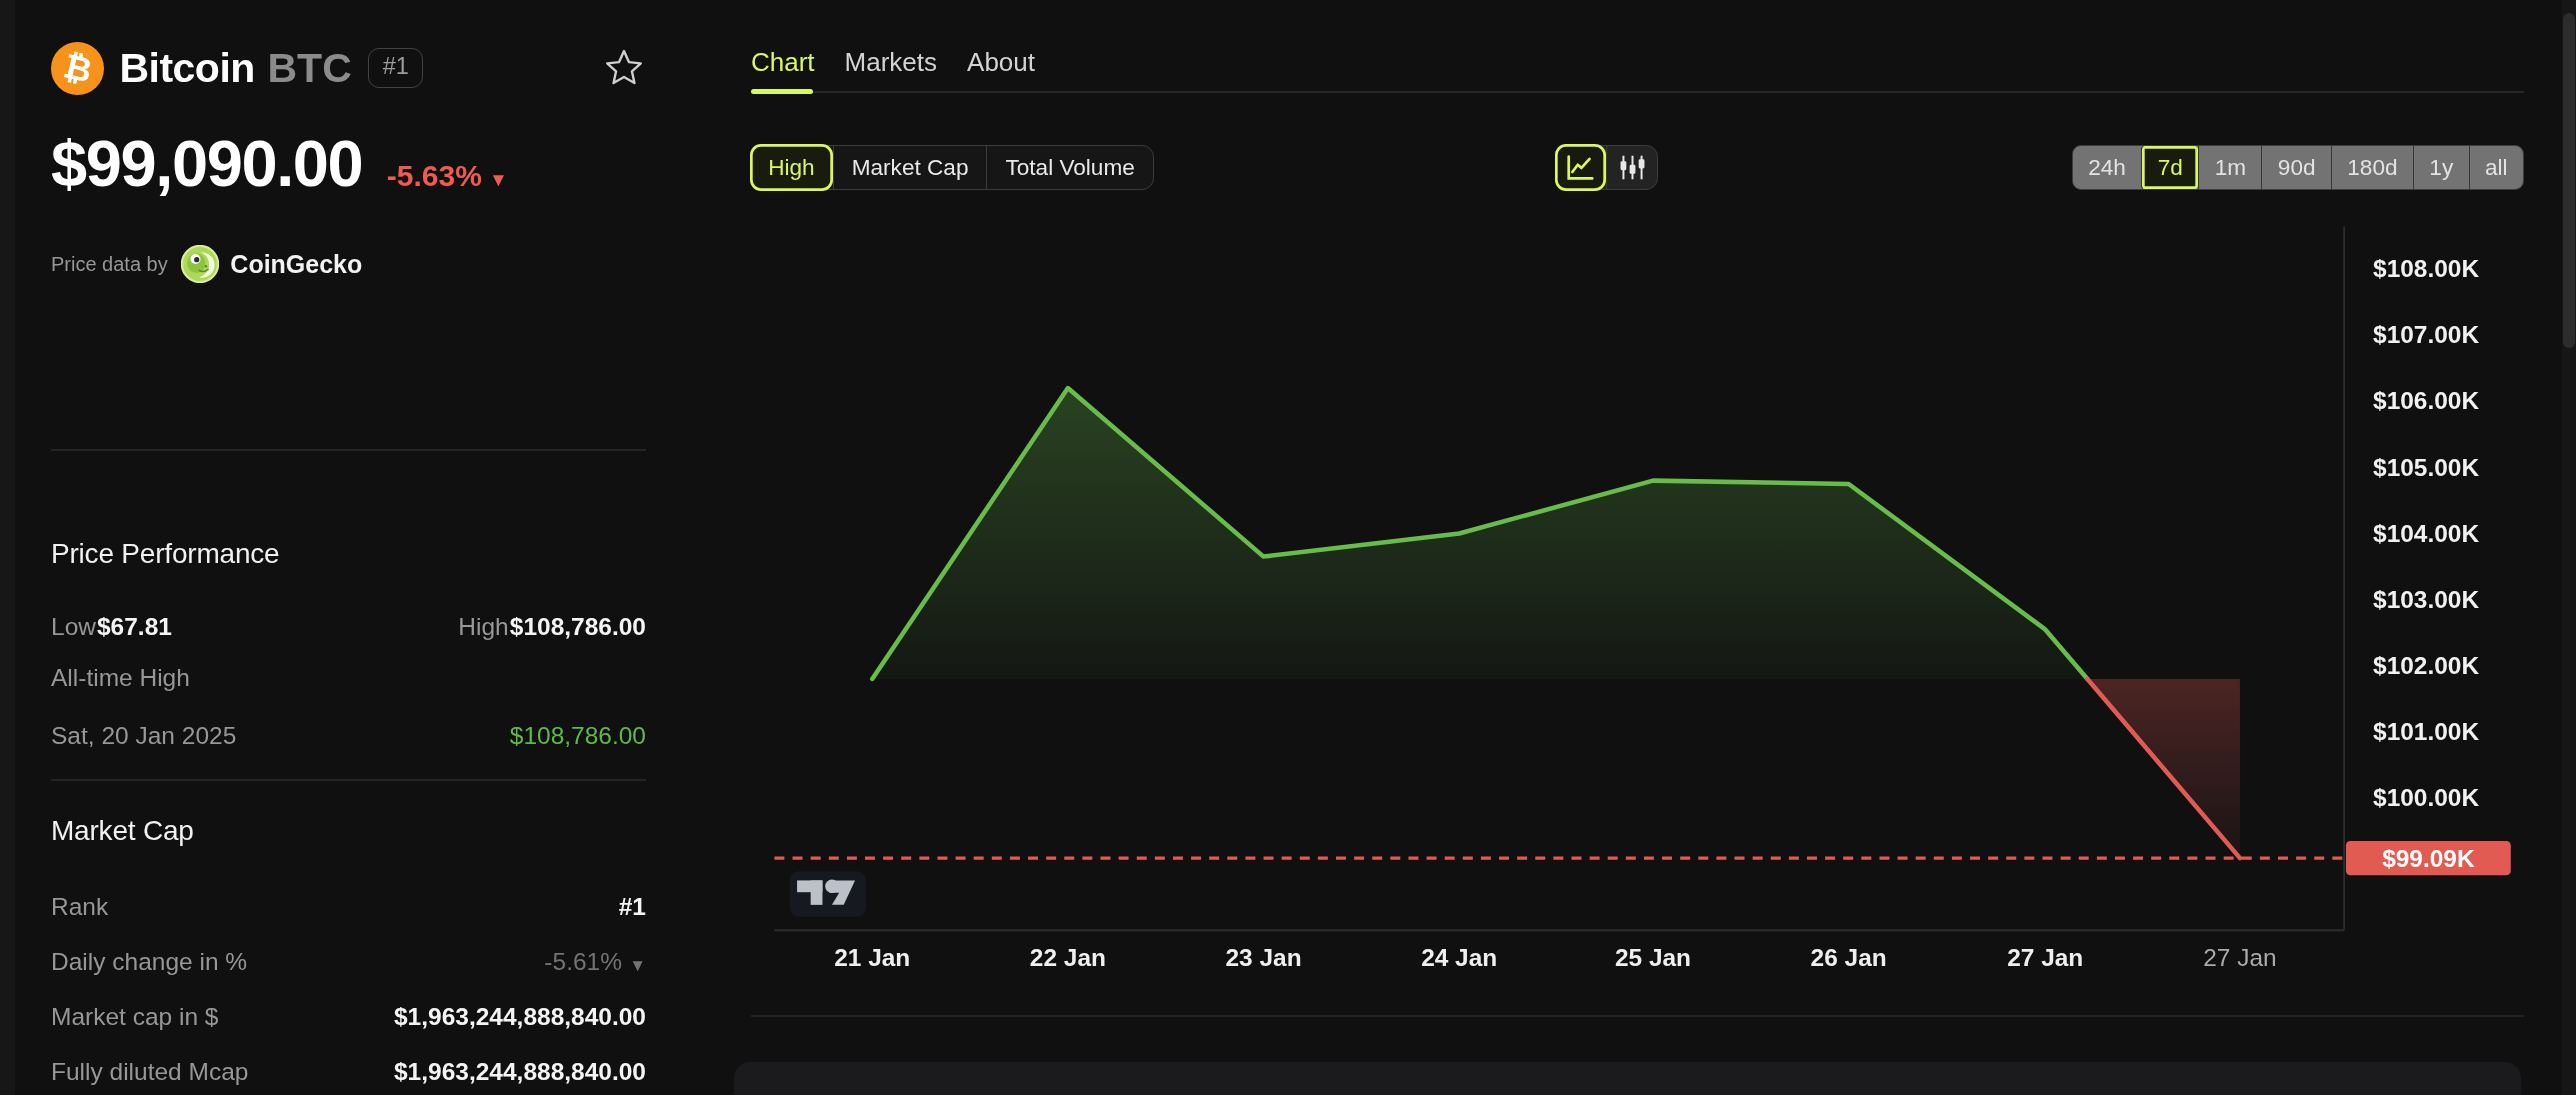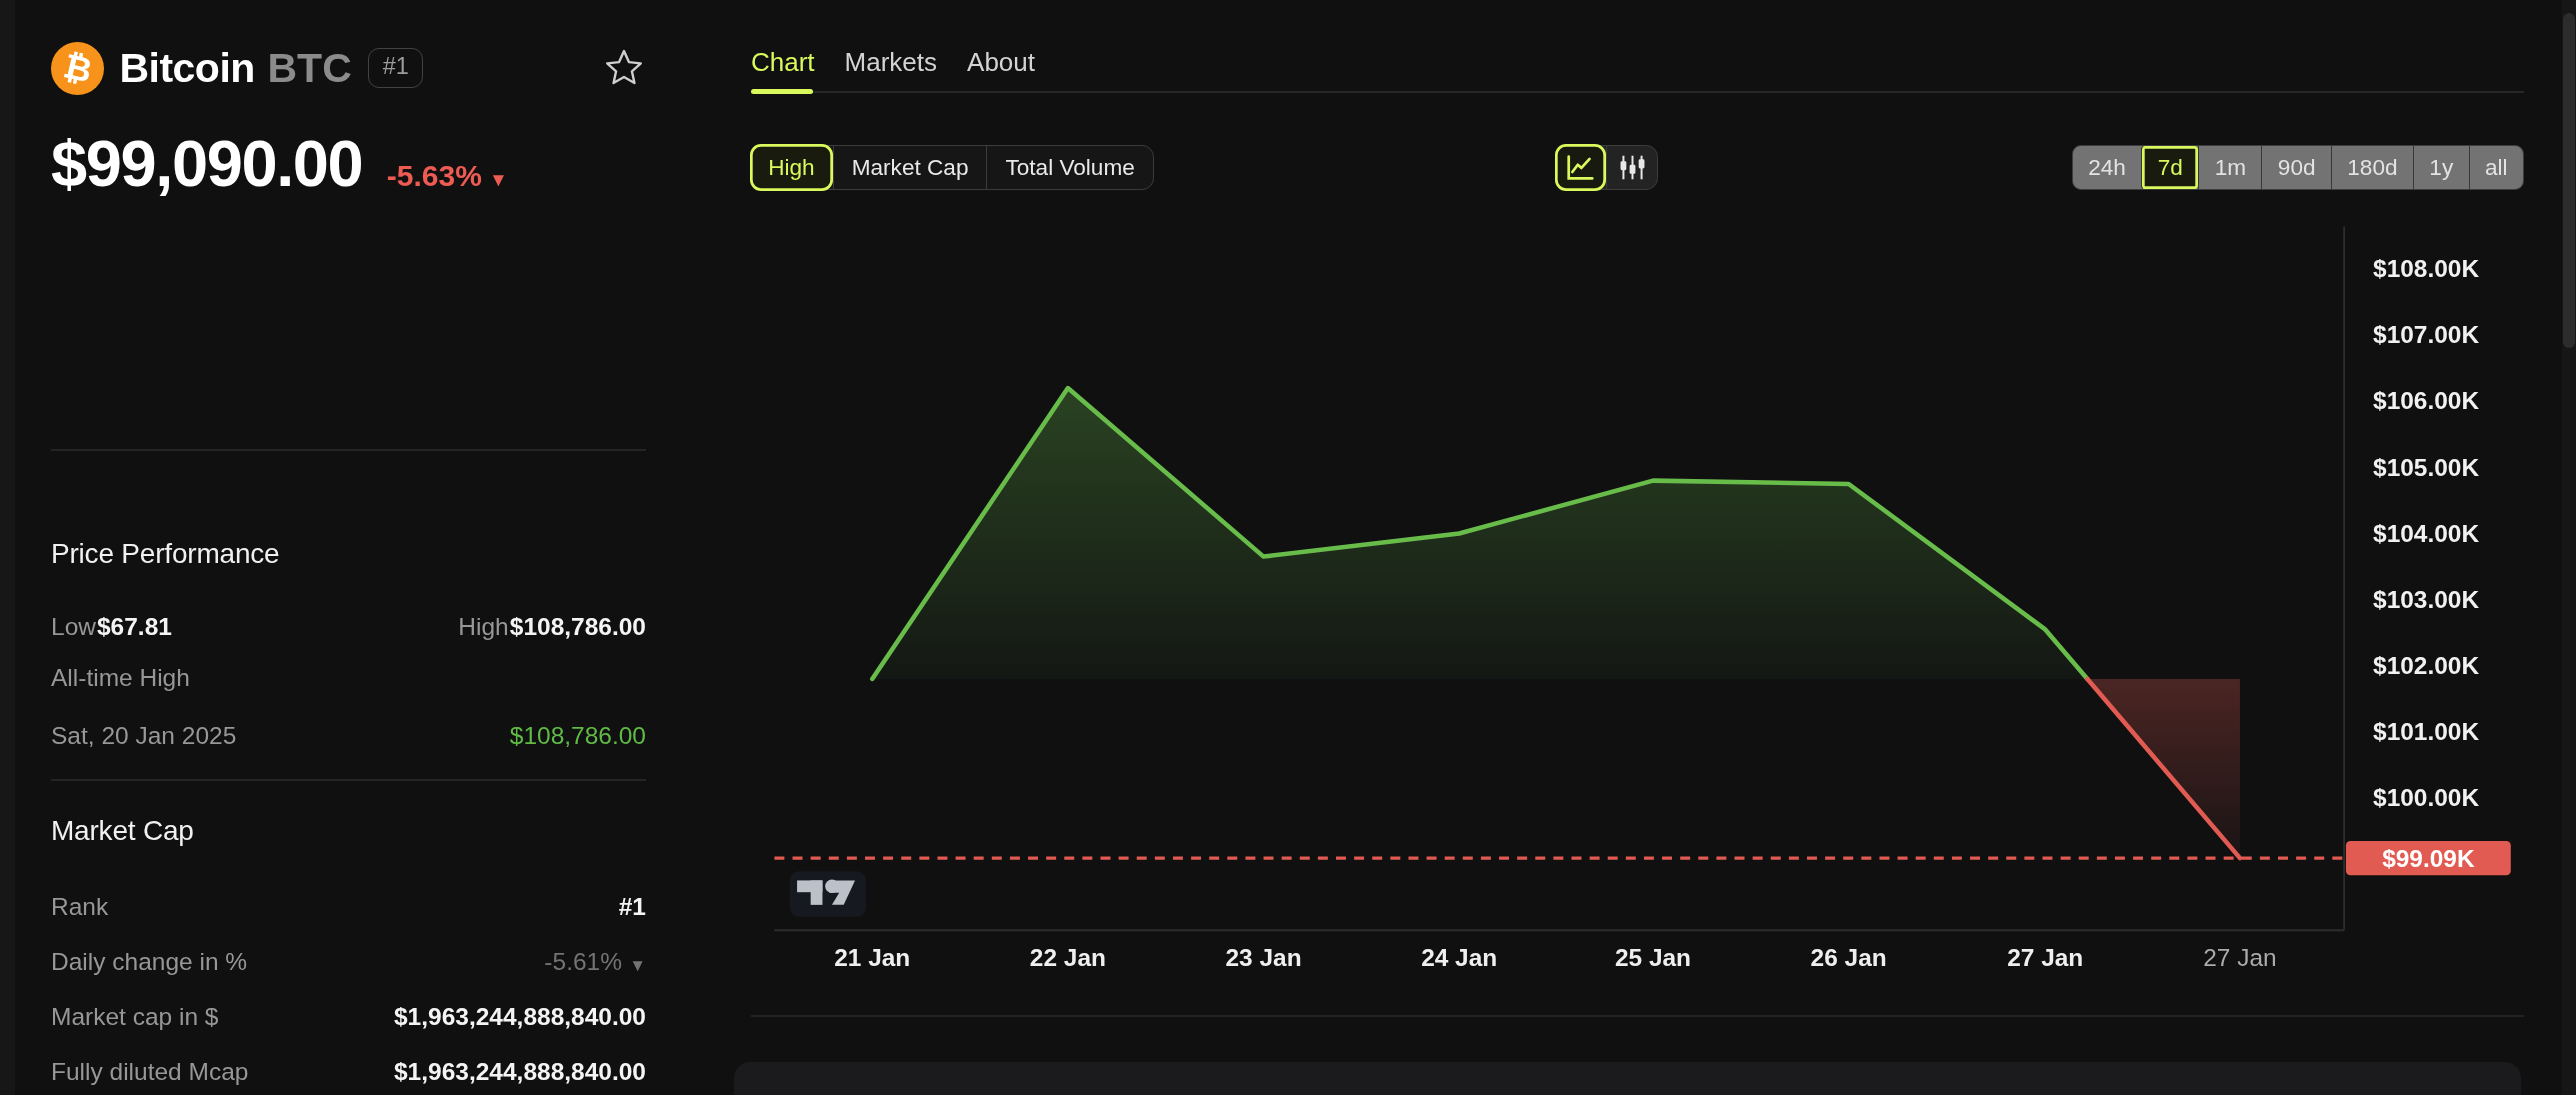--- a/index.html
+++ b/index.html
@@ -107,20 +107,34 @@
     </div>
 
     <div class="price-row">
       <div class="price-big">$99,090.00</div>
       <div class="price-change">
         <span>-5.63%</span>
         <span class="tri">▼</span>
       </div>
     </div>
 
+    <div class="attribution">
+      <span class="attr-prefix">Price data by</span>
+      <svg class="gecko-icon" viewBox="0 0 42 42">
+        <circle cx="21" cy="21" r="20" fill="#AED857"></circle>
+        <circle cx="21" cy="21" r="20" fill="none" stroke="#D8EC9C" stroke-width="2.5"></circle>
+        <path d="M21 8 C32 8 38 15 37 24 C36 32 29 37 20 36 C28 32 31 28 31 22 C31 14 26 9 21 8 Z" fill="#F4F9E4"></path>
+        <ellipse cx="17" cy="20" rx="10" ry="11" fill="#8BC53F"></ellipse>
+        <circle cx="16" cy="15.5" r="5.6" fill="#ffffff"></circle>
+        <circle cx="17.4" cy="16.2" r="2.9" fill="#2e2e2e"></circle>
+        <circle cx="27.5" cy="23.5" r="1.4" fill="#5f8530"></circle>
+        <path d="M20 28 q5 3 10 -1" stroke="#5f8530" stroke-width="1.6" fill="none" stroke-linecap="round"></path>
+      </svg>
+      <span class="attr-source">CoinGecko</span>
+    </div>
 
 
     <div class="divider" style="top:449px"></div>
 
     <h2 class="section-title" style="top:538px">Price Performance</h2>
 
     <div class="kv-row" style="top:610px">
       <div class="pair">
         <span class="kv-label">Low</span>
         <span class="kv-value">$67.81</span>

